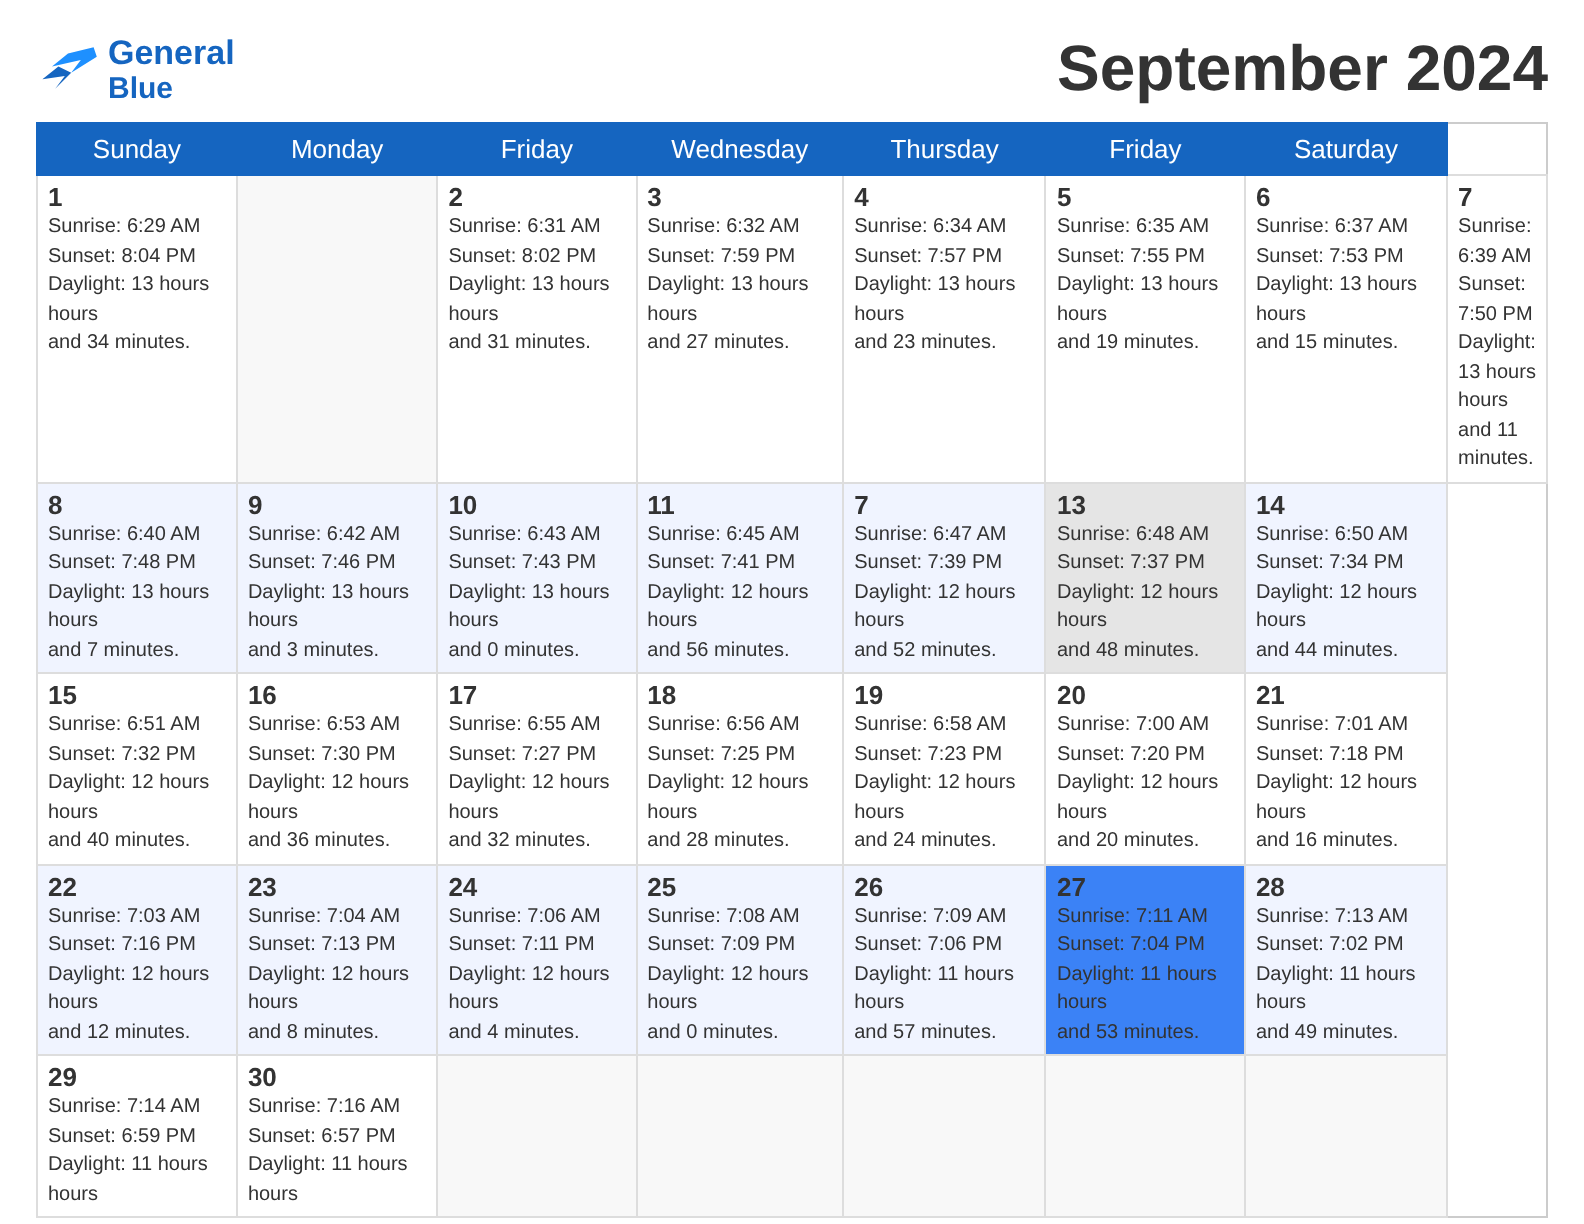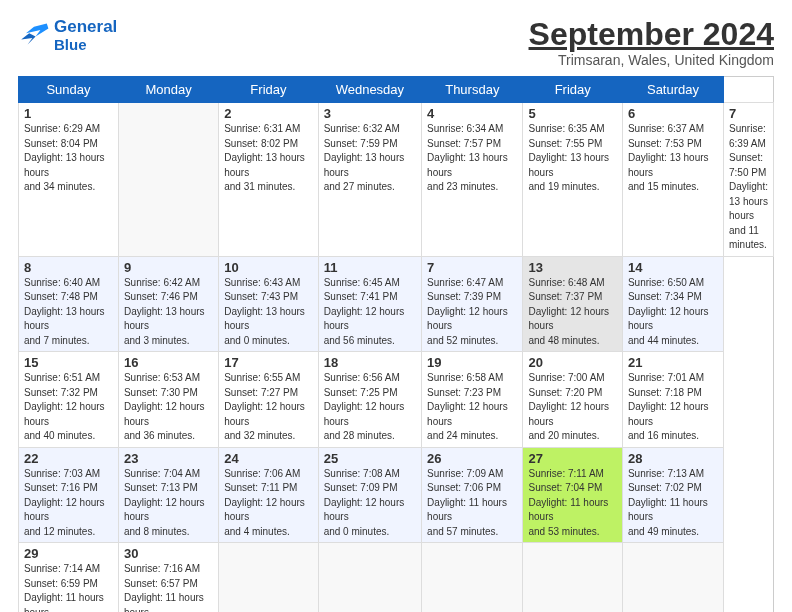--- a/index.html
+++ b/index.html
@@ -33,21 +33,20 @@
       height: 28px;
     }
     .title-area {
       text-align: right;
     }
     .month-title {
       font-size: 32px;
       font-weight: bold;
       color: #333;
       line-height: 1;
-      text-decoration: underline;
     }
     .location {
       font-size: 14px;
       color: #555;
       margin-top: 2px;
     }
     .calendar {
       flex: 1;
       border: 1px solid #ccc;
       border-collapse: collapse;
@@ -99,21 +98,20 @@
         <polygon points="38,8 22,18 28,10 10,14 20,6 36,2" fill="#1e90ff"></polygon>
         <polygon points="22,18 12,28 18,20 4,22 14,14" fill="#1565c0"></polygon>
       </svg>
       <div>
         <div style="font-size:17px;font-weight:bold;color:#1565c0;line-height:1.1;">General</div>
         <div style="font-size:15px;font-weight:bold;color:#1565c0;line-height:1.1;">Blue</div>
       </div>
     </div>
     <div class="title-area">
       <div class="month-title">September 2024</div>
-      <div class="location">Trimsaran, Wales, United Kingdom</div>
     </div>
   </div>
 
   <table class="calendar">
     <thead>
       <tr>
 
       <th>Sunday</th>
           <th>Monday</th>
           <th>Friday</th>
@@ -229,21 +227,21 @@
             <div class="day-info"><span>Sunrise: 7:06 AM</span><br><span>Sunset: 7:11 PM</span><br><span>Daylight: 12 hours hours</span><br><span>and 4 minutes.</span></div>
           </td>
           <td style="background: rgb(240, 244, 255);">
             <span class="day-num">25</span>
             <div class="day-info"><span>Sunrise: 7:08 AM</span><br><span>Sunset: 7:09 PM</span><br><span>Daylight: 12 hours hours</span><br><span>and 0 minutes.</span></div>
           </td>
           <td style="background: rgb(240, 244, 255);">
             <span class="day-num">26</span>
             <div class="day-info"><span>Sunrise: 7:09 AM</span><br><span>Sunset: 7:06 PM</span><br><span>Daylight: 11 hours hours</span><br><span>and 57 minutes.</span></div>
           </td>
-          <td style="background: #bef264;">
+          <td style="background: #3b82f6;">
             <span class="day-num">27</span>
             <div class="day-info"><span>Sunrise: 7:11 AM</span><br><span>Sunset: 7:04 PM</span><br><span>Daylight: 11 hours hours</span><br><span>and 53 minutes.</span></div>
           </td>
           <td style="background: rgb(240, 244, 255);">
             <span class="day-num">28</span>
             <div class="day-info"><span>Sunrise: 7:13 AM</span><br><span>Sunset: 7:02 PM</span><br><span>Daylight: 11 hours hours</span><br><span>and 49 minutes.</span></div>
           </td>
         </tr>
         <tr>
           <td>

